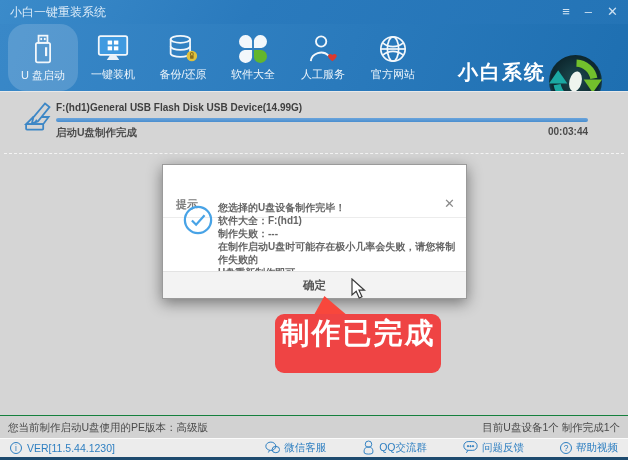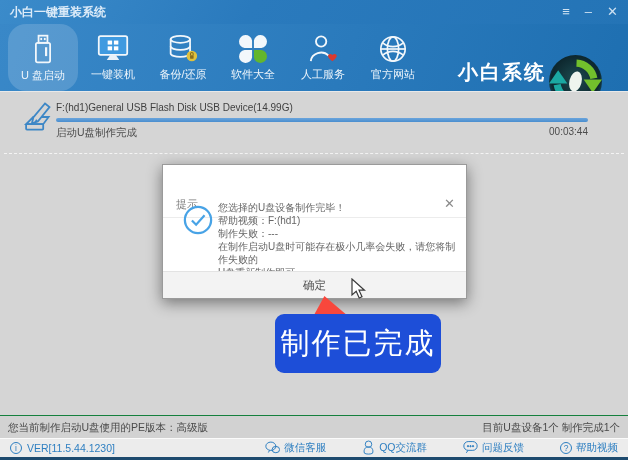--- a/index.html
+++ b/index.html
@@ -3,62 +3,62 @@
 <meta charset="utf-8">
 <style>
   * { margin:0; padding:0; box-sizing:border-box; }
   html,body { width:628px; height:460px; }
   body { font-family:"Liberation Sans","DejaVu Sans",sans-serif; }
   .app { position:relative; width:628px; height:460px; overflow:hidden; background:#d5d5d5; }
 
   
   .titlebar { position:absolute; left:0; top:0; width:628px; height:24px;
     background:linear-gradient(120deg,#3b8bca,#2a7abd 40%,#2474b6); display:flex; align-items:center; }
-  .titlebar .title { margin-left:10px; font-size:12px; color:#dcebf8;font-weight:bold; }
+  .titlebar .title { margin-left:10px; font-size:12px; color:#dcebf8; }
   .winbtns { position:absolute; right:10px; top:0; height:24px; display:flex; align-items:center; gap:15px; }
   .winbtn { color:#cfe2f2; font-size:13px; line-height:24px; cursor:default; }
 
   
   .nav { position:absolute; left:0; top:24px; width:628px; height:67px;
     background:linear-gradient(110deg,#3988c8,#2a7abc 55%,#1e6fb1); }
   .nav-items { position:absolute; left:8px; top:0; height:67px; display:flex; }
   .nav-item { width:70px; height:67px; display:flex; flex-direction:column; align-items:center; justify-content:center; gap:3px; }
   .nav-item.active { background:rgba(255,255,255,0.16);border-radius:18px; }
   .nav-item .lbl { font-size:11px; color:#eef5fb; white-space:nowrap; }
   .nav-item svg { display:block; }
 
   .brand { position:absolute; left:443px; top:35px; width:118px; text-align:center; }
   .brand .b1 { font-size:20px; color:#ffffff; letter-spacing:2px; white-space:nowrap;font-weight:bold; }
   .brand .b2 { font-size:9px; color:#d8e7f4; margin-top:4px; white-space:nowrap; }
   .logo { position:absolute; left:548px; top:30px; width:55px; height:55px; }
 
   
-  .content { position:absolute; left:0; top:91px; width:628px; height:324px; background:#d5d5d5; border-top:1px solid #e9e9e9; }
+  .content { position:absolute; left:0; top:91px; width:628px; height:324px; background:#d5d5d5; border-top:1px solid #e9e9e9;font-weight:bold; }
   .disk-icon { position:absolute; left:18px; top:8px; }
   .device { position:absolute; left:56px; top:10px; font-size:10px; color:#3f3f3f; }
   .bar-track { position:absolute; left:56px; top:26px; width:532px; height:4px; background:#bfcdd9; border-radius:2px; overflow:hidden; }
   .bar-fill { height:4px; background:linear-gradient(#6aa4dc,#4a8ecf); width:0%; }
   .prog-status { position:absolute; left:56px; top:34px; font-size:10.5px; color:#4c4c4c; }
   .prog-time { position:absolute; right:40px; top:34px; font-size:10px; color:#4c4c4c; }
   .dashline { position:absolute; left:4px; top:61px; width:620px; border-top:1px dashed #f4f4f4; }
 
   
   .dialog { position:absolute; left:162px; top:72px; width:305px; height:135px; background:#ffffff;
     border:1px solid #9a9a9a; box-shadow:0 4px 14px rgba(0,0,0,0.45); z-index:10; }
   .dlg-head { position:absolute; left:0; top:0; right:0; height:29px; border-bottom:1px solid #ececec;margin-top:24px; }
   .dlg-title { position:absolute; left:13px; top:8px; font-size:11px; color:#7a7a7a; }
   .dlg-close { position:absolute; right:11px; top:7px; font-size:13px; color:#8a8a8a; cursor:default; }
   .dlg-check { position:absolute; left:20px; top:40px; }
   .dlg-lines { position:absolute; left:55px; top:36px; width:242px; font-size:10px; line-height:13px; color:#666; }
   .dlg-foot { position:absolute; left:0; bottom:0; right:0; height:27px; background:#f3f3f3; border-top:1px solid #e3e3e3;
     text-align:center; font-size:11.5px; color:#555; line-height:26px; cursor:default; }
 
   
-  .callout { position:absolute; left:275px; top:222px; width:166px; height:59px; background:#1d4ed8; border-radius:9px;
-    display:flex; align-items:center; justify-content:center; z-index:20; }
+  .callout { position:absolute; left:275px; top:222px; width:166px; height:59px; background:#ef4444; border-radius:9px;
+    display:flex; justify-content:center; z-index:20; }
   .callout .txt { font-size:29px; color:#ffffff; letter-spacing:2px; white-space:nowrap; }
   .callout-tail { position:absolute; left:310px; top:204px; width:40px; height:19px; background:#f8473c;
     clip-path:polygon(10% 100%, 92% 100%, 36% 0%); z-index:19; }
 
   .cursor { position:absolute; left:351px; top:186px; z-index:30; }
 
   
   .statusrow { position:absolute; left:0; top:415px; width:628px; height:23px; background:#d2d2d2; border-top:1px solid #15803d; }
   .statusrow .sl { position:absolute; left:8px; top:5px; font-size:10.5px; color:#4a4a4a; }
   .statusrow .sr { position:absolute; right:8px; top:5px; font-size:10.5px; color:#4a4a4a; }
@@ -214,21 +214,21 @@
         <span class="dlg-close">✕</span>
       </div>
       <span class="dlg-check">
         <svg width="30" height="30" viewBox="0 0 32 32" fill="none">
           <circle cx="16" cy="16" r="14" stroke="#48a3e6" stroke-width="2.4"></circle>
           <path d="M9.5 16.5 l4.5 4.5 L23 11" stroke="#48a3e6" stroke-width="2.4"></path>
         </svg>
       </span>
       <div class="dlg-lines">
         <div>您选择的U盘设备制作完毕！</div>
-        <div>帮助视频：F:(hd1)</div>
+        <div>软件大全：F:(hd1)</div>
         <div>制作失败：---</div>
         <div>在制作启动U盘时可能存在极小几率会失败，请您将制作失败的</div>
         <div>U盘重新制作即可</div>
       </div>
       <div class="dlg-foot">确定</div>
     </div>
 
     <div class="callout-tail"></div>
     <div class="callout">
       <span class="txt">制作已完成</span>

